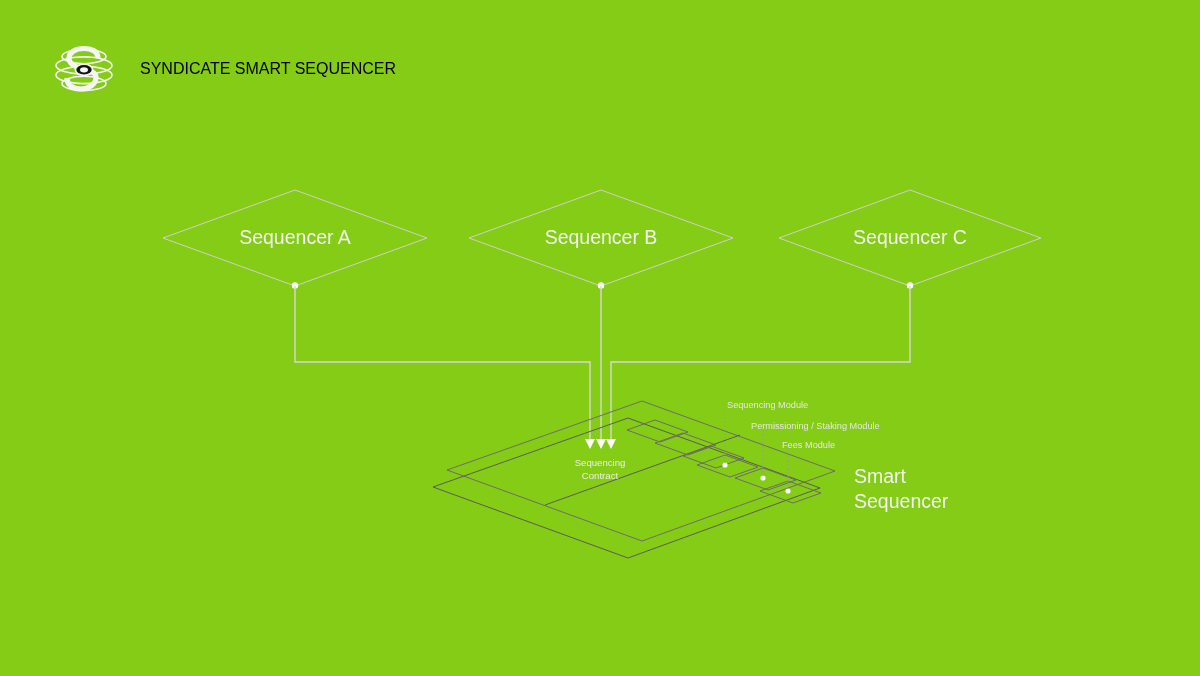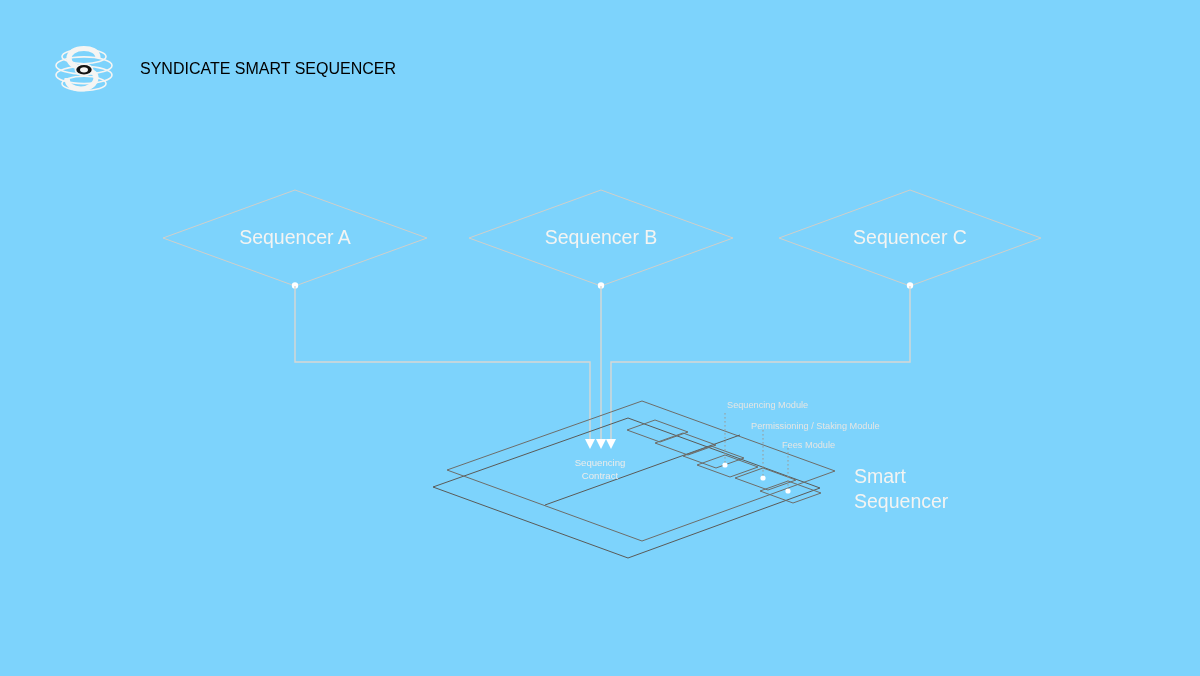--- a/index.html
+++ b/index.html
@@ -5,21 +5,21 @@
 <style>
   html, body {
     margin: 0;
     padding: 0;
     background: #0f0f0f;
   }
   #stage {
     position: relative;
     width: 1200px;
     height: 676px;
-    background: #7dd3fc;
+    background: #84cc16;
     overflow: hidden;
     font-family: "Liberation Sans", sans-serif;
   }
   
   #header {
     position: absolute;
     left: 48px;
     top: 44px;
     display: flex;
     align-items: center;

